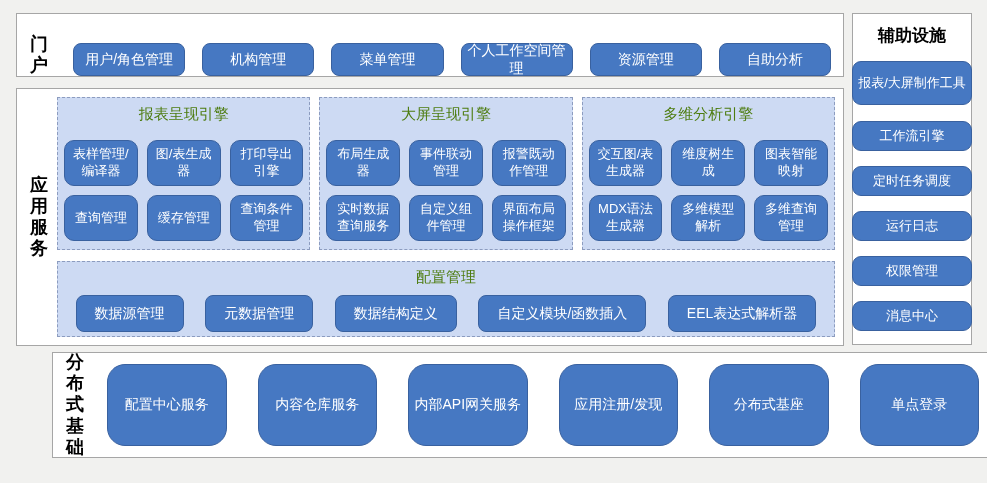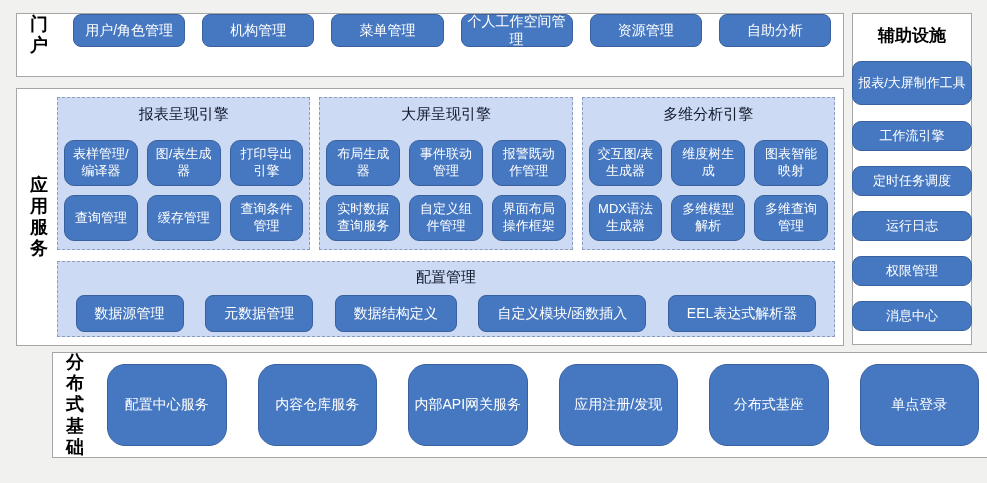--- a/index.html
+++ b/index.html
@@ -15,32 +15,32 @@
   }
   .hlabel{font-weight:bold;font-size:17px;text-align:center;color:#000;}
   
   .btn{
     background:#4678c2;border:1px solid #39619f;color:#fff;
     display:flex;align-items:center;justify-content:center;text-align:center;
     border-radius:9px;cursor:pointer;box-sizing:border-box;line-height:1.28;
     font-family:"Liberation Sans", sans-serif;padding:2px 4px;
   }
   
-  .portal{left:16px;top:13px;width:828px;height:64px;display:flex;align-items:flex-start;}
+  .portal{left:16px;top:13px;width:828px;height:64px;display:flex;align-items:flex-end;}
   .portal-row{flex:1;display:flex;gap:17px;margin:0 12px 0 18px;}
   .portal-row .btn{flex:1;height:33px;font-size:14px;border-radius:8px;}
   
   .app{left:16px;top:88px;width:828px;height:258px;display:flex;align-items:center;}
   .app-content{flex:1;display:flex;flex-direction:column;margin:0 8px 0 2px;}
   .engines{display:flex;gap:9px;}
   .engine{
     flex:1;background:#cddaf3;border:1.5px dashed #8c9cbf;box-sizing:border-box;
     padding:5px 6px 8px;display:flex;flex-direction:column;
   }
-  .engine-title{font-size:15px;text-align:center;color:#0f172a;margin:2px 0 8px;}
+  .engine-title{font-size:15px;text-align:center;color:#4d7c0f;margin:2px 0 8px;}
   .engine-grid{display:grid;grid-template-columns:repeat(3,1fr);gap:9px 9px;flex:1;margin-top:8px;}
   .engine-grid .btn{min-height:46px;font-size:13px;border-radius:10px;}
   .config{
     margin-top:11px;background:#cddaf3;border:1.5px dashed #8c9cbf;box-sizing:border-box;
     padding:4px 10px 4px;
   }
   .config-row{display:flex;justify-content:space-evenly;gap:14px;margin-top:6px;}
   .config-row .btn{height:37px;font-size:14px;padding:0 18px;border-radius:8px;}
   
   .infra{left:16px;top:352px;width:956px;height:106px;display:flex;align-items:center;margin-left:36px;}

